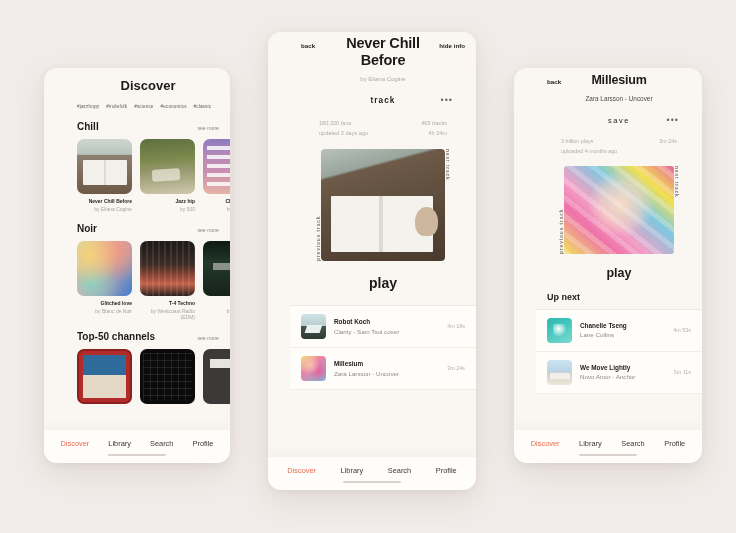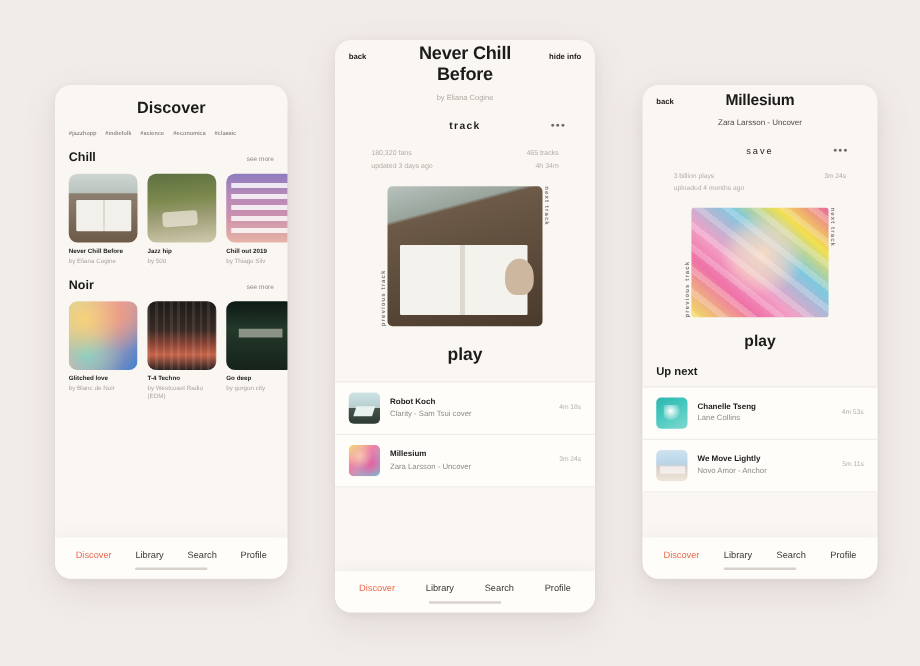--- a/index.html
+++ b/index.html
@@ -8,21 +8,21 @@
     background: #f1ece9;
     font-family: "Liberation Sans", sans-serif;
   }
   #stage { position: relative; width: 736px; height: 533px; background: #f1ece9; }
 
   
   .phone {
     position: absolute; background: #faf7f3; border-radius: 13px; overflow: hidden;
     box-shadow: 0 10px 28px rgba(120,95,85,0.13), 0 2px 7px rgba(120,95,85,0.08);
   }
-  .phone-body { position: relative; width: 100%; height: 100%; overflow: hidden; }
+  .phone-body { position: relative; width: 100%; height: 100%; overflow: hidden; padding-left: 22px; }
 
   
   #phone-left   { left: 44px;  top: 68px;  width: 186px; height: 395px; }
   
   #phone-mid    { left: 268px; top: 32px;  width: 208px; height: 458px; }
   
   #phone-right  { left: 514px; top: 68px;  width: 188px; height: 395px; }
 
   
   .scr-title { font-weight: bold; text-align: center; color: #1d1b1a; letter-spacing: -0.2px; }
@@ -51,21 +51,21 @@
   #phone-left h1 { font-size: 13px; font-weight: bold; text-align: center; color: #1d1b1a; margin-bottom: 11px; }
   .tags { display: flex; gap: 7px; font-size: 4.6px; color: #66605b; margin-bottom: 12px; white-space: nowrap; letter-spacing: 0.15px; }
   .sec-head { display: flex; align-items: baseline; justify-content: space-between; margin-bottom: 7px; }
   .sec-head h2 { font-size: 10px; font-weight: bold; color: #1d1b1a; }
   .see-more { font-size: 5.2px; color: #8d8781; }
   .cards { display: flex; gap: 8px; }
   .card { width: 55px; flex: 0 0 55px; }
   .card .art { width: 55px; height: 55px; border-radius: 7px; overflow: hidden; position: relative; }
   .card .t { font-size: 5px; font-weight: bold; color: #1d1b1a; margin-top: 4px; line-height: 1.25; }
   .card .s { font-size: 5px; color: #a9a39e; margin-top: 1.5px; line-height: 1.25; }
-  .row-block { margin-bottom: 11px; }
+  .row-block { margin-bottom: 11px; text-align: right; }
 
   
   .art-book { background:
      linear-gradient(180deg,#cfd6d2 0%, #b9c3bd 28%, #8d7f70 29%, #6d5a48 100%); }
   .art-book:after { content:""; position:absolute; left:10%; top:38%; width:80%; height:45%;
      background: linear-gradient(90deg,#f2f0ea 0 48%, #dedbd3 48% 52%, #f2f0ea 52% 100%); border-radius:1px; }
   .art-jazz { background: linear-gradient(175deg,#5d7040 0%, #7d8a4e 38%, #9a9b72 60%, #cfc9ad 100%); }
   .art-jazz:after { content:""; position:absolute; left:22%; top:55%; width:50%; height:22%;
      background: rgba(235,230,215,0.75); border-radius:3px; transform: rotate(-4deg); }
   .art-chillout { background: linear-gradient(180deg,#8e7bbd 0%, #b58ab9 30%, #c98fae 60%, #e6b4a6 100%); }
@@ -220,20 +220,37 @@
               <div class="s">by Westcoast Radio (EDM)</div>
             </div>
             <div class="card">
               <div class="art art-godeep"></div>
               <div class="t">Go deep</div>
               <div class="s">by gorgon city</div>
             </div>
           </div>
         </div>
 
+        <div class="row-block">
+          <div class="sec-head">
+            <h2>Top-50 channels</h2>
+            <span class="see-more">see more</span>
+          </div>
+          <div class="cards">
+            <div class="card">
+              <div class="art art-smart"></div>
+            </div>
+            <div class="card">
+              <div class="art art-invisible"></div>
+            </div>
+            <div class="card">
+              <div class="art art-opinion"></div>
+            </div>
+          </div>
+        </div>
       </div>
 
       <div class="bottom-nav">
         <div class="nav-items">
           <span class="active">Discover</span>
           <span>Library</span>
           <span>Search</span>
           <span>Profile</span>
         </div>
         <div class="home-ind"></div>

